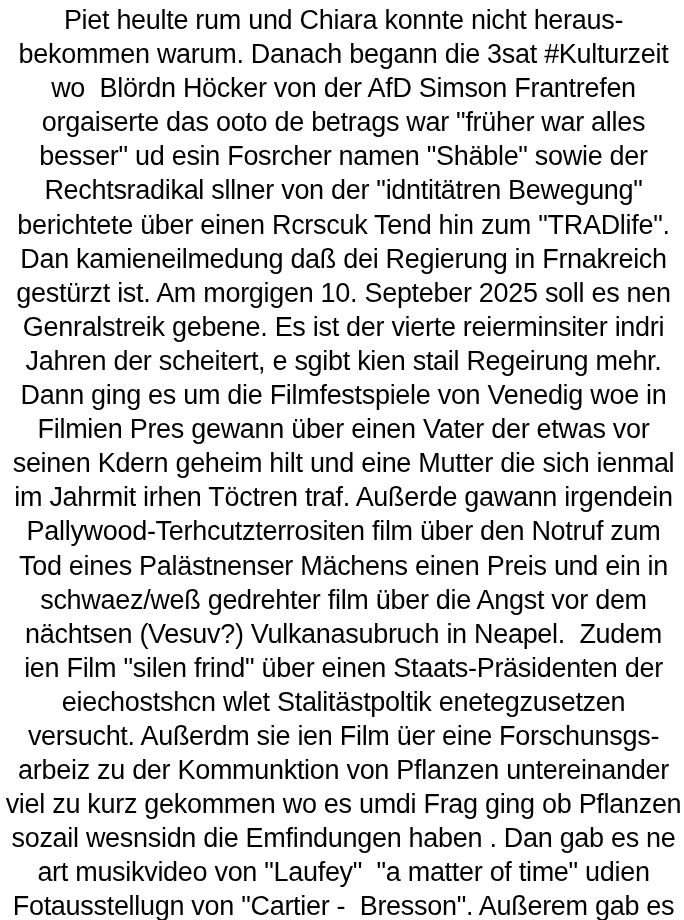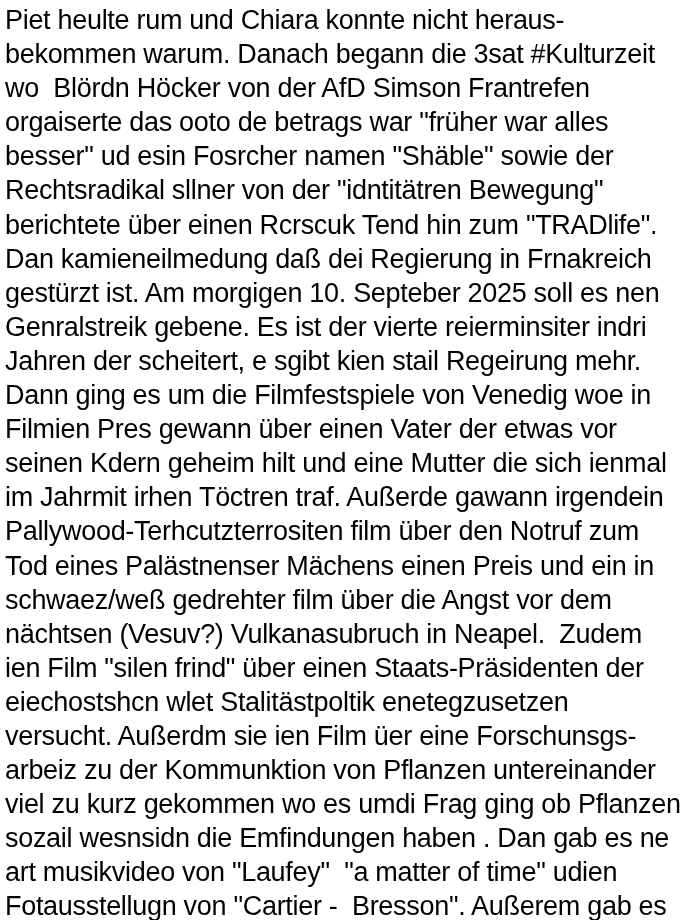--- a/index.html
+++ b/index.html
@@ -6,20 +6,21 @@
     margin: 0;
     padding: 0;
     background: #ffffff;
   }
   .page {
     width: 684px;
     height: 920px;
     box-sizing: border-box;
     background: #ffffff;
     overflow: hidden;
+    text-align: center;
   }
   .doc-text {
     font-family: "Liberation Sans", "DejaVu Sans", sans-serif;
     font-size: 27px;
     line-height: 34.1px;
     color: #000000;
     white-space: pre-wrap;
     padding: 3px 2px 0 5px;
     letter-spacing: -0.3px;
   }

